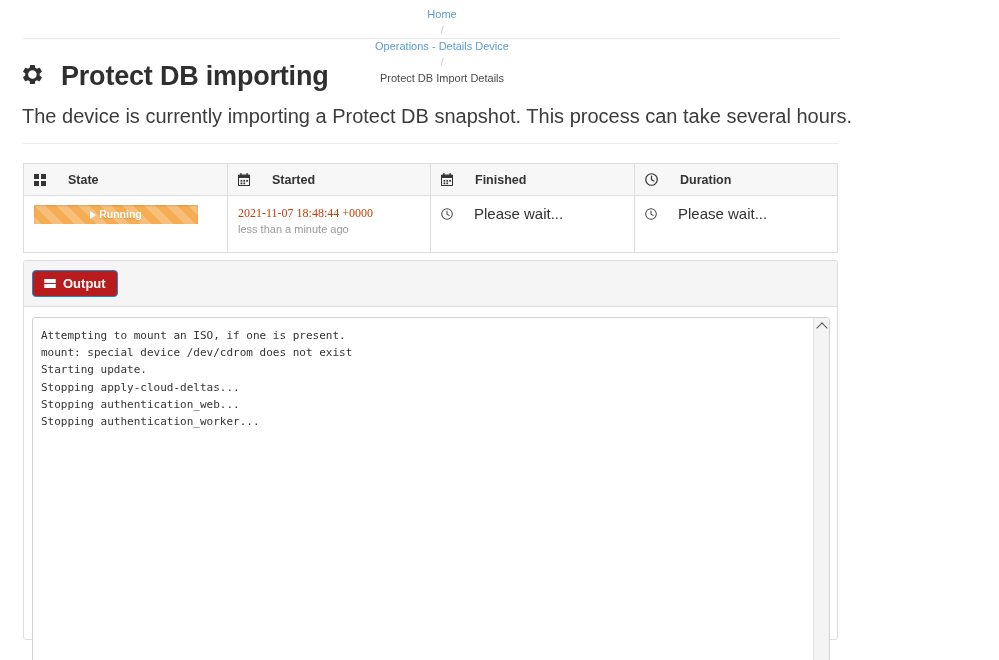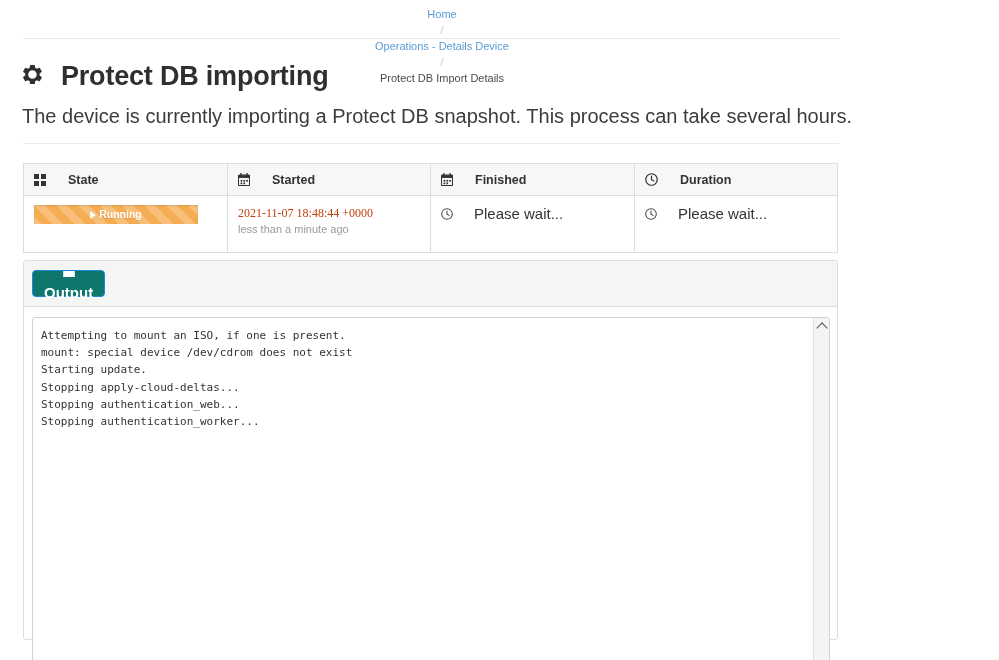--- a/index.html
+++ b/index.html
@@ -238,31 +238,30 @@
     align-items: center;
     padding-left: 8px;
     box-sizing: border-box;
   }
   .btn-output {
     display: inline-flex;
     align-items: center;
     gap: 7px;
     height: 27px;
     padding: 0 11px;
-    background: #0f766e;
+    background: #b91c1c;
     border: 1px solid #1b8ad4;
     border-radius: 4px;
     color: #ffffff;
-    font-size: 15px;
+    font-size: 13px;
     font-weight: bold;
     cursor: pointer;
     box-sizing: border-box;
     white-space: nowrap;
     font-family: "Liberation Sans", sans-serif;
-    flex-direction: column;
   }
   .hamburger {
     display: inline-flex;
     flex-direction: column;
     justify-content: space-between;
     width: 12px;
     height: 9px;
   }
   .hamburger i {
     display: block;

